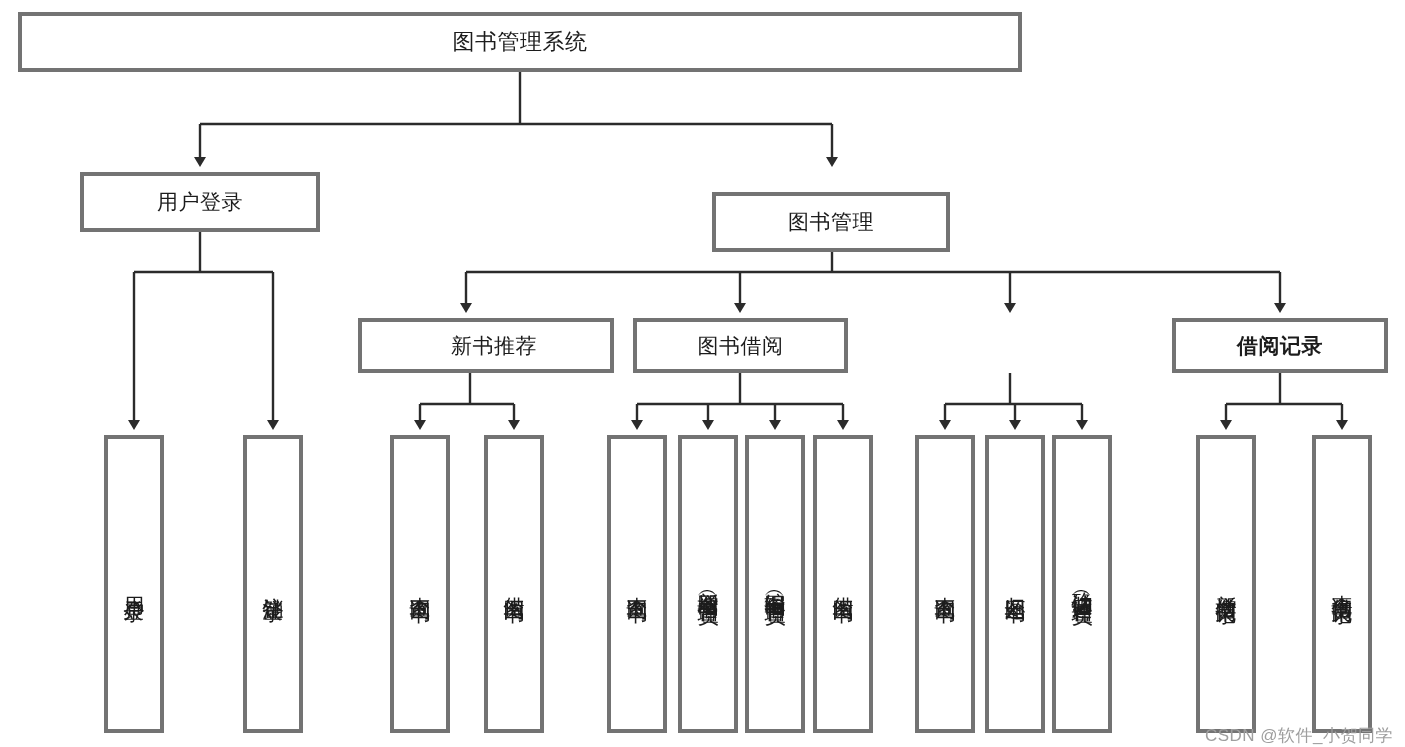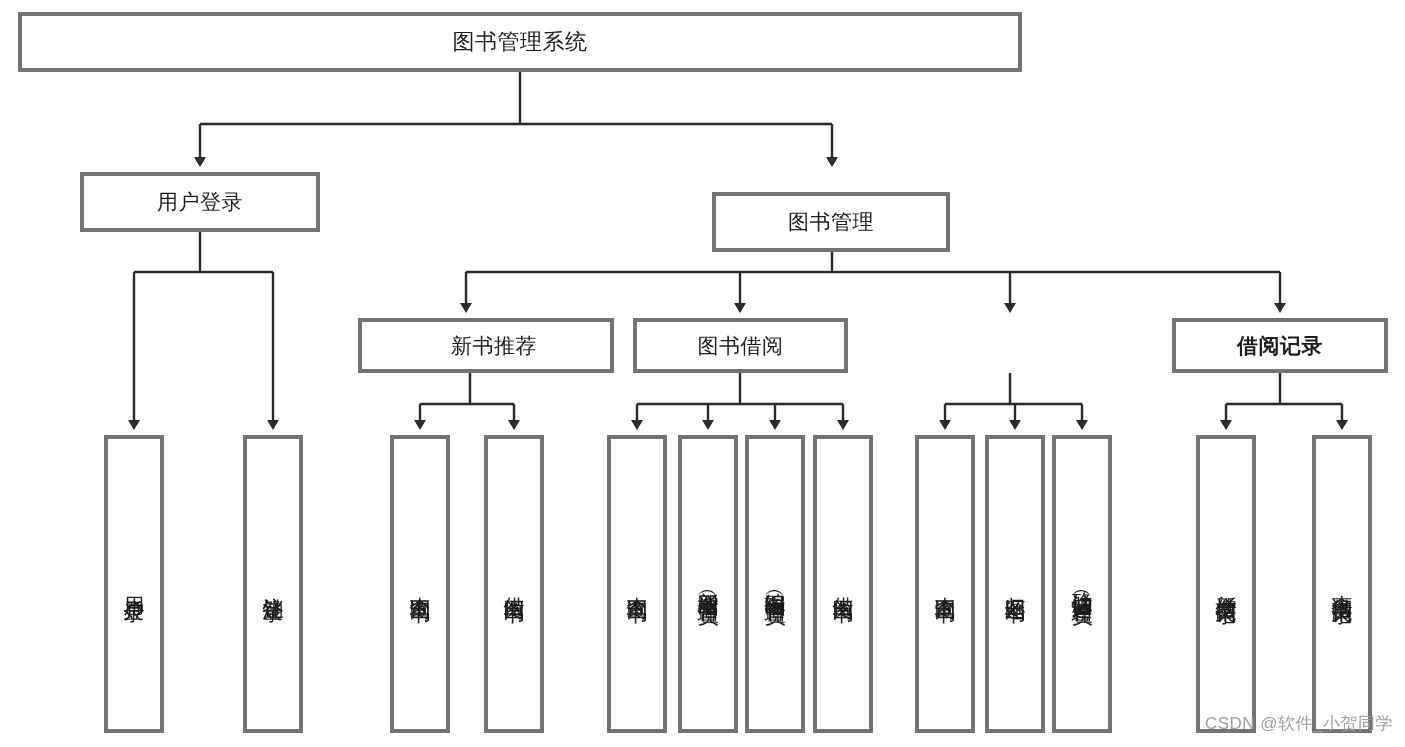--- a/index.html
+++ b/index.html
@@ -49,21 +49,21 @@
   }
   .node.vertical .vtext {
     writing-mode: vertical-rl;
     text-orientation: upright;
     display: block;
     white-space: nowrap;
   }
   .watermark {
     position: absolute;
     right: 12px;
-    bottom: 12px;
+    bottom: 0;
     font-size: 17px;
     color: #9e9e9e;
     white-space: nowrap;
     letter-spacing: 0.5px;
   }
 </style>
 </head>
 <body>
 
 <div id="canvas">

